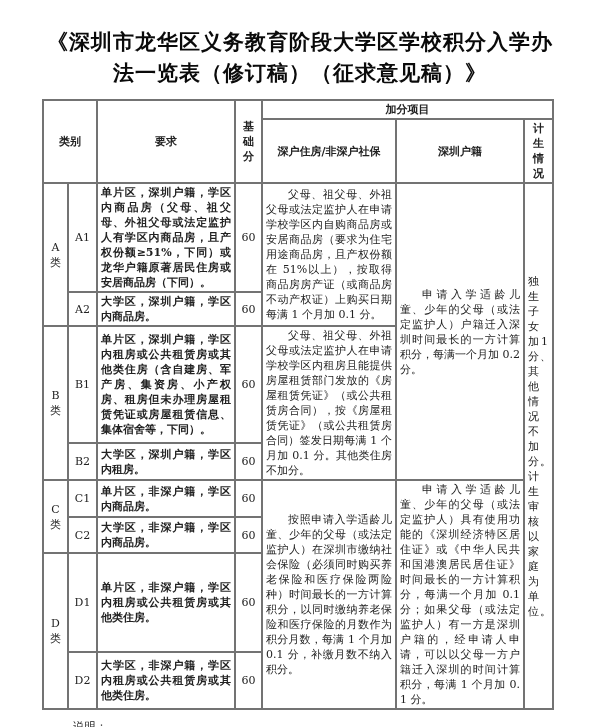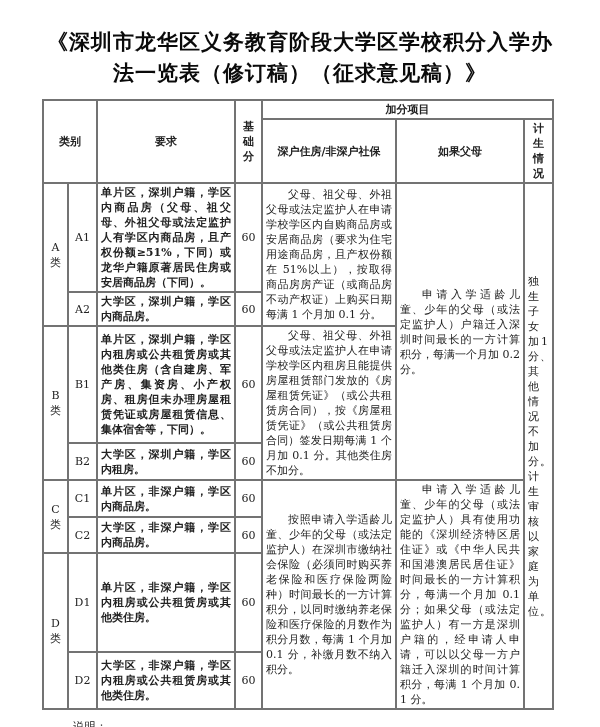--- a/index.html
+++ b/index.html
@@ -70,21 +70,21 @@
     </colgroup>
     <tbody>
         <tr class="h1">
       <td class="hd" colspan="2" rowspan="2">类别</td>
       <td class="hd" rowspan="2">要求</td>
       <td class="hd" rowspan="2">基础分</td>
       <td class="hd" colspan="3">加分项目</td>
     </tr>
     <tr class="h2">
       <td class="hd">深户住房/非深户社保</td>
-      <td class="hd">如果父母</td>
+      <td class="hd">深圳户籍</td>
       <td class="hd">计生情况</td>
     </tr>
 
     <tr class="rA1">
       <td class="ctr" rowspan="2">A类</td>
       <td class="ctr">A1</td>
       <td class="req"><b>单片区</b><span>，深圳户籍，学区内商品房（父母、祖父母、外祖父母或法定监护人有学区内商品房，且产权份额≥51%，下同）或龙华户籍原著居民住房或安居商品房（下同）。</span></td>
       <td class="ctr">60</td>
       <td class="para" rowspan="2">
             <div class="ind">父母、祖父母、外祖父母或法定监护人在申请学校学区内自购商品房或安居商品房（要求为住宅用途商品房，且产权份额在 51%以上），按取得商品房房产证（或商品房不动产权证）上购买日期每满 1 个月加 0.1 分。</div>

